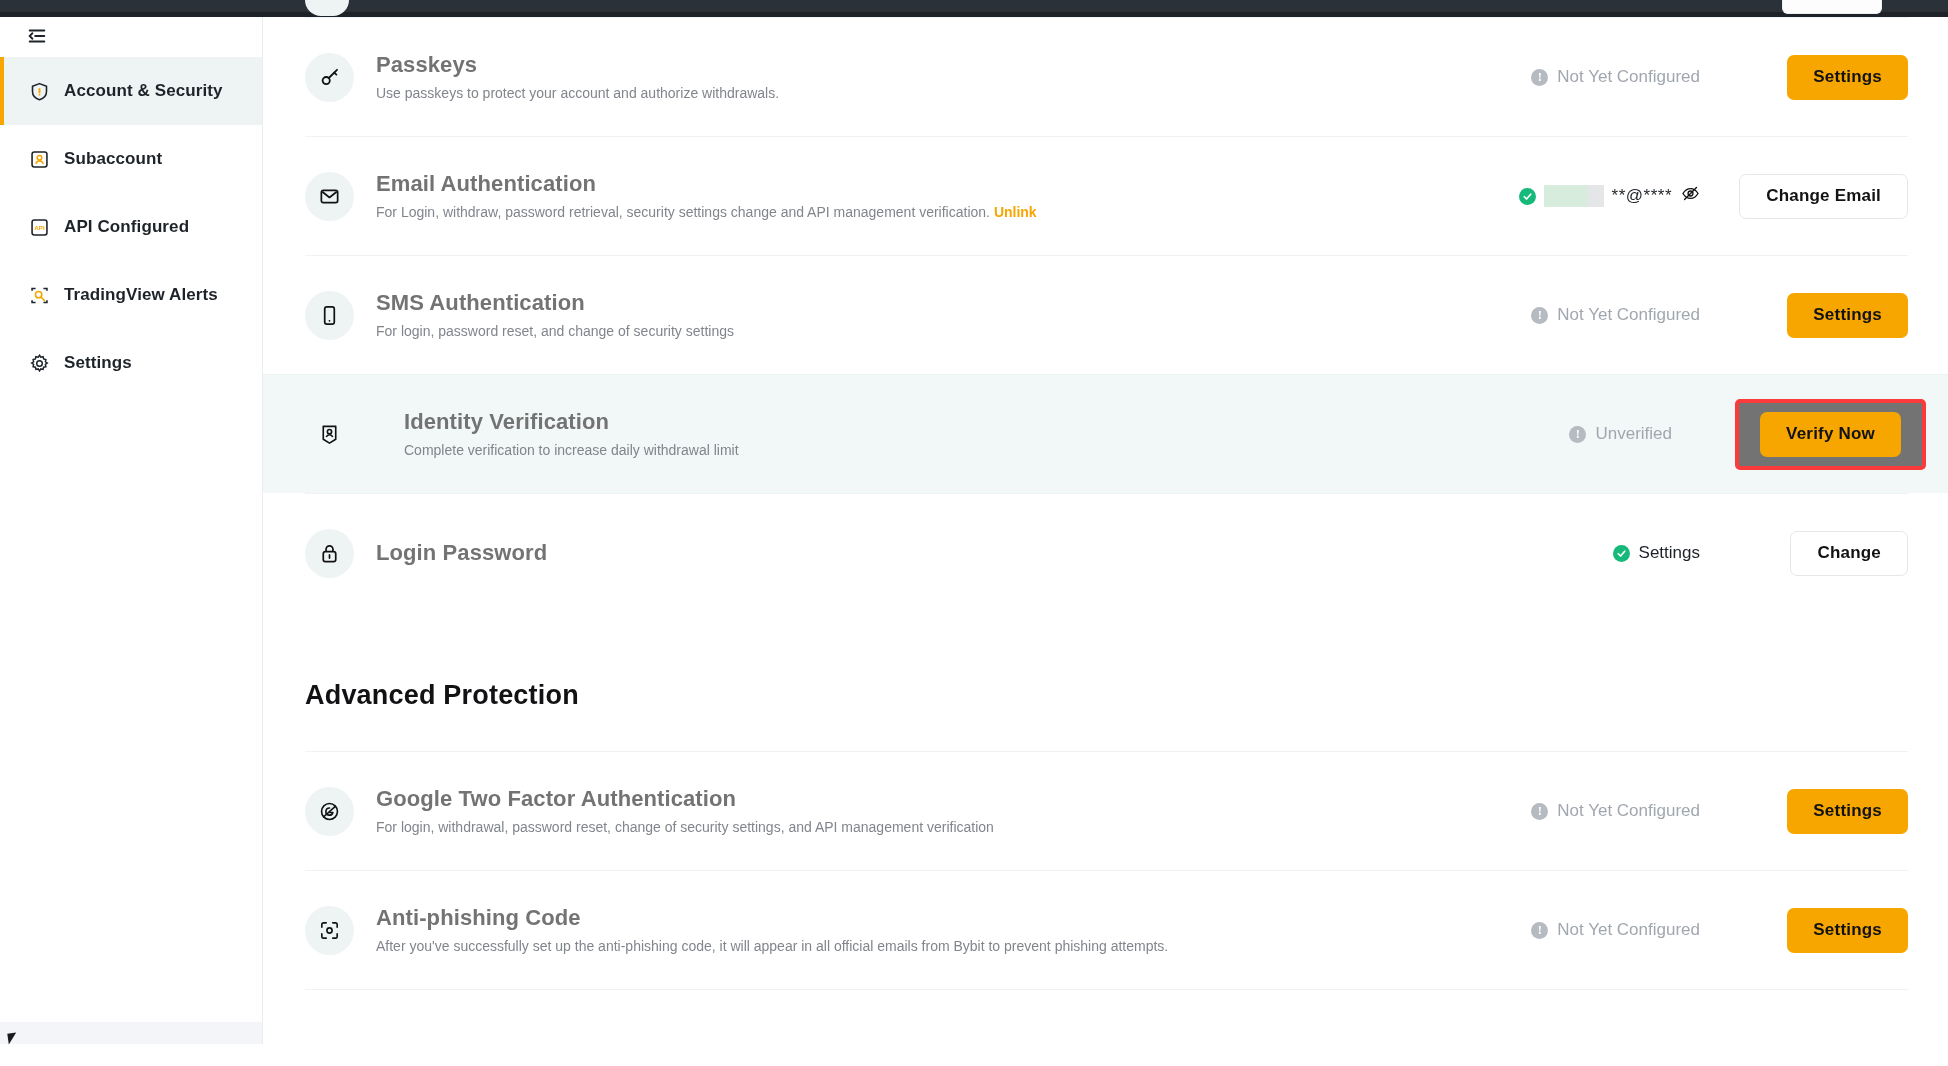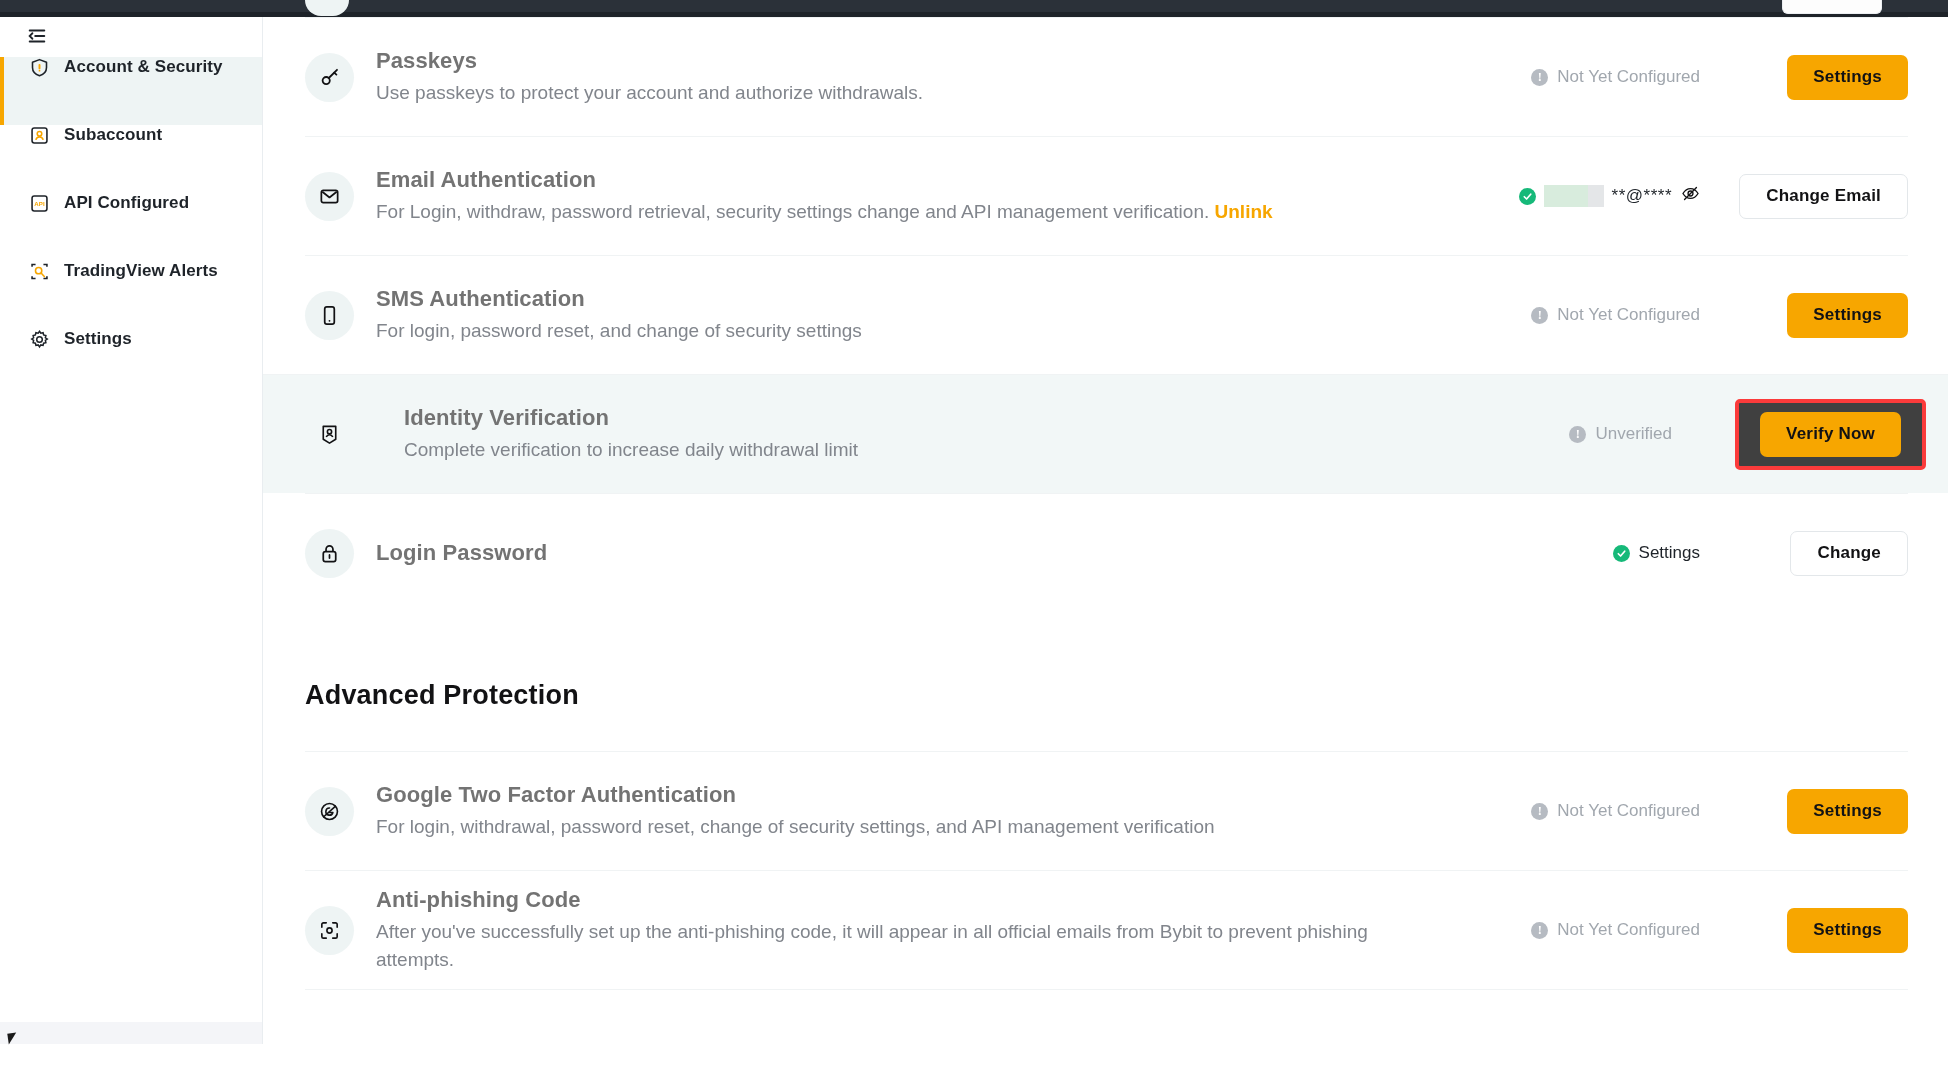--- a/index.html
+++ b/index.html
@@ -34,21 +34,21 @@
   .sidebar{
     position:absolute; left:0; top:17px; width:263px; height:1027px;
     background:#ffffff; border-right:1px solid #e9edf0;
   }
   .collapse-btn{
     position:absolute; left:22px; top:4px; width:30px; height:30px;
     display:flex; align-items:center; justify-content:center; cursor:pointer;
   }
   .nav-list{ position:absolute; left:0; top:40px; width:262px; }
   .nav-item{
-    position:relative; display:flex; gap:14px;
+    position:relative; display:flex; align-items:center; gap:14px;
     height:68px; padding-left:29px; cursor:pointer; font-size:17px;
     color:#1e2329; font-weight:700; letter-spacing:.1px;
   }
   .nav-item.active{ background:#eef4f4; }
   .nav-item.active::before{
     content:""; position:absolute; left:0; top:0; bottom:0; width:4px;
     background:#f7a600;
   }
   .nav-icon{ width:21px; height:21px; display:block; flex:none; }
 
@@ -74,21 +74,21 @@
     background:#eef4f4; display:flex; align-items:center; justify-content:center;
     flex:none; margin-right:22px;
   }
   .row.highlight .avatar{ background:transparent; }
   .row-text{ flex:1 1 auto; min-width:0; }
   .row-title{
     font-size:22px; font-weight:700; color:#737373; line-height:1.35;
     letter-spacing:.1px;
   }
   .row-desc{
-    font-size:19px; color:#81858c; line-height:1.5; margin-top:3px;
+    font-size:14px; color:#81858c; line-height:1.5; margin-top:3px;
   }
   .row-desc .link{ color:#f7a600; font-weight:700; cursor:pointer;text-align:right; }
 
   .status{
     display:flex; align-items:center; gap:9px;
     font-size:17px; color:#a1a7ae; white-space:nowrap;
     margin-right:0; justify-content:flex-end;
   }
   .status.ok{ color:#1e2329; }
   .status-wrap{ width:330px; display:flex; justify-content:flex-end; }
@@ -118,21 +118,21 @@
   .btn{
     display:inline-flex; align-items:center; justify-content:center;
     height:45px; padding:0 26px; border-radius:7px;
     font-size:17px; font-weight:700; cursor:pointer; white-space:nowrap;
     letter-spacing:.2px;
   }
   .btn-primary{ background:#f7a600; color:#121214; border:none; }
   .btn-outline{ background:#fff; color:#121214; border:1px solid #e3e7ea; }
 
   .annot-box{
-    border:4px solid #fb3b3b; border-radius:5px; background:#404040;
+    border:4px solid #fb3b3b; border-radius:5px; background:#737373;
     padding:9px 21px; display:inline-flex; margin-right:-18px;
   }
 
   .section-head{
     font-size:27px; font-weight:700; color:#121214;
     margin:68px 0 40px 42px; letter-spacing:.2px;
   }
 
   .sb-bottom{
     position:absolute; left:0; bottom:0; width:262px; height:22px;

